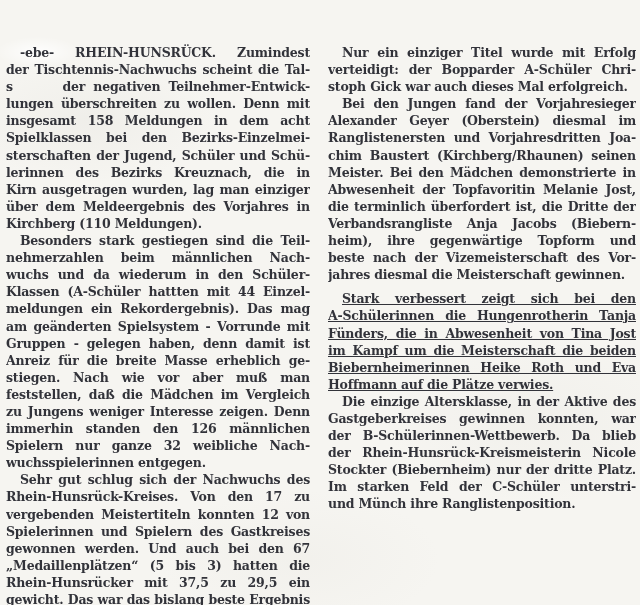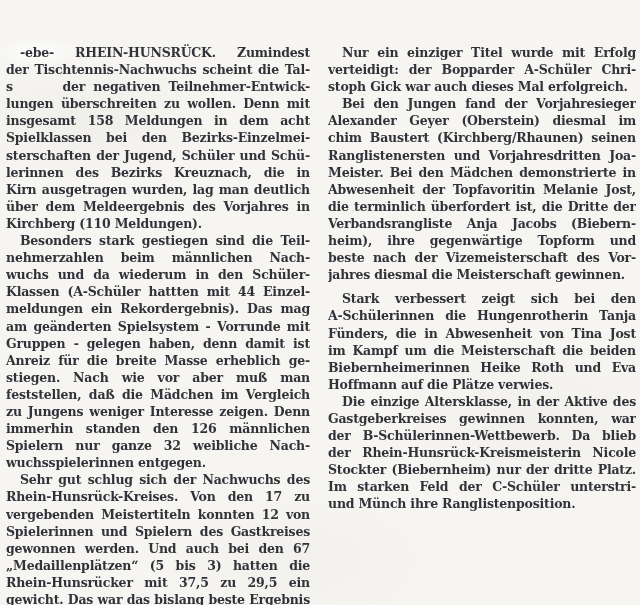--- a/index.html
+++ b/index.html
@@ -36,21 +36,21 @@
     display: flex;
     gap: 18px;
     margin-top: 40px;
   }
   .col {
     flex: 0 0 auto;
   }
   .col-left  { width: 304px; }
   .col-right { width: 308px; }
   .paragraph { margin: 0; }
-  .paragraph.gap-before { margin-top: 7px; }
+  .paragraph.gap-before { margin-top: 7px; text-decoration: underline; }
   .line {
     height: 17.1px;
     overflow: hidden;
     text-align: justify;
     text-align-last: justify;
   }
   .line.last {
     text-align-last: left;
   }
   .line.first {
@@ -65,21 +65,21 @@
     <div class="col col-left">
         <div class="paragraph">
           <div class="line first">-ebe- RHEIN-HUNSRÜCK. Zumindest</div>
           <div class="line">der Tischtennis-Nachwuchs scheint die Tal-</div>
           <div class="line">s&nbsp;&nbsp;&nbsp;&nbsp;&nbsp; der negativen Teilnehmer-Entwick-</div>
           <div class="line">lungen überschreiten zu wollen. Denn mit</div>
           <div class="line">insgesamt 158 Meldungen in dem acht</div>
           <div class="line">Spielklassen bei den Bezirks-Einzelmei-</div>
           <div class="line">sterschaften der Jugend, Schüler und Schü-</div>
           <div class="line">lerinnen des Bezirks Kreuznach, die in</div>
-          <div class="line">Kirn ausgetragen wurden, lag man deutlich</div>
+          <div class="line">Kirn ausgetragen wurden, lag man einziger</div>
           <div class="line">über dem Meldeergebnis des Vorjahres in</div>
           <div class="line last">Kirchberg (110 Meldungen).</div>
         </div>
         <div class="paragraph">
           <div class="line first">Besonders stark gestiegen sind die Teil-</div>
           <div class="line">nehmerzahlen beim männlichen Nach-</div>
           <div class="line">wuchs und da wiederum in den Schüler-</div>
           <div class="line">Klassen (A-Schüler hattten mit 44 Einzel-</div>
           <div class="line">meldungen ein Rekordergebnis). Das mag</div>
           <div class="line">am geänderten Spielsystem - Vorrunde mit</div>
@@ -106,22 +106,22 @@
       </div>
     <div class="col col-right">
         <div class="paragraph">
           <div class="line first">Nur ein einziger Titel wurde mit Erfolg</div>
           <div class="line">verteidigt: der Bopparder A-Schüler Chri-</div>
           <div class="line last">stoph Gick war auch dieses Mal erfolgreich.</div>
         </div>
         <div class="paragraph">
           <div class="line first">Bei den Jungen fand der Vorjahresieger</div>
           <div class="line">Alexander Geyer (Oberstein) diesmal im</div>
+          <div class="line">Ranglistenersten und Vorjahresdritten Joa-</div>
           <div class="line">chim Baustert (Kirchberg/Rhaunen) seinen</div>
-          <div class="line">Ranglistenersten und Vorjahresdritten Joa-</div>
           <div class="line">Meister. Bei den Mädchen demonstrierte in</div>
           <div class="line">Abwesenheit der Topfavoritin Melanie Jost,</div>
           <div class="line">die terminlich überfordert ist, die Dritte der</div>
           <div class="line">Verbandsrangliste Anja Jacobs (Biebern-</div>
           <div class="line">heim), ihre gegenwärtige Topform und</div>
           <div class="line">beste nach der Vizemeisterschaft des Vor-</div>
           <div class="line last">jahres diesmal die Meisterschaft gewinnen.</div>
         </div>
         <div class="paragraph gap-before">
           <div class="line first">Stark verbessert zeigt sich bei den</div>

